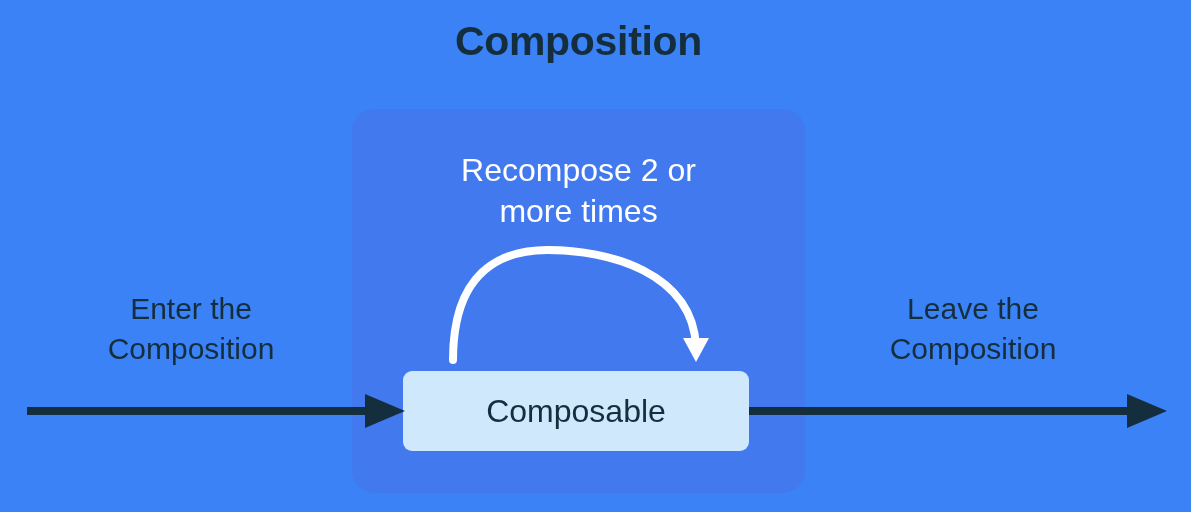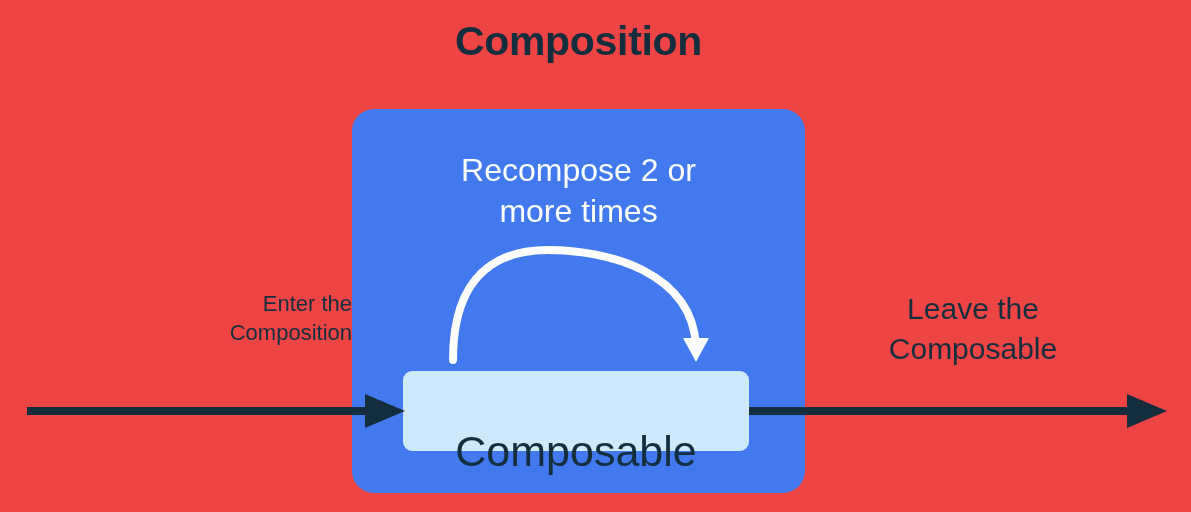--- a/index.html
+++ b/index.html
@@ -7,21 +7,21 @@
     padding: 0;
     background: #ffffff;
   }
   body {
     font-family: "Liberation Sans", sans-serif;
   }
   #canvas {
     position: relative;
     width: 1191px;
     height: 512px;
-    background: #ef4444;
+    background: #3b82f6;
     overflow: hidden;
   }
 
   
   #diagram-title {
     position: absolute;
     left: 0;
     top: 18px;
     width: 1157px;
     text-align: center;
@@ -79,24 +79,23 @@
   }
   #composable-label {
     position: absolute;
     left: 403px;
     top: 371px;
     width: 346px;
     height: 80px;
     display: flex;
     align-items: center;
     justify-content: center;
-    font-size: 43px;
+    font-size: 32px;
     color: #152e3d;
     white-space: nowrap;
-    margin-top: 40px;
   }
 
   
   #enter-arrow {
     position: absolute;
     left: 20px;
     top: 388px;
     width: 390px;
     height: 46px;
   }
@@ -107,22 +106,22 @@
     width: 430px;
     height: 46px;
   }
 
   
   #enter-label {
     position: absolute;
     left: 30px;
     top: 289px;
     width: 322px;
-    text-align: right;
-    font-size: 22px;
+    text-align: center;
+    font-size: 30px;
     color: #152e3d;
     line-height: 1.33;
     white-space: pre-line;
   }
   #leave-label {
     position: absolute;
     left: 808px;
     top: 289px;
     width: 330px;
     text-align: center;
@@ -159,15 +158,15 @@
 
   <svg id="leave-arrow" viewBox="0 0 430 46">
     <rect x="4" y="19" width="382" height="8" fill="#152e3d"></rect>
     <path d="M 382 6 L 422 23 L 382 40 Z" fill="#152e3d"></path>
   </svg>
 
   <div id="enter-label">Enter the
 Composition</div>
 
   <div id="leave-label">Leave the
-Composable</div>
+Composition</div>
 
 </div>
 
 </body></html>

